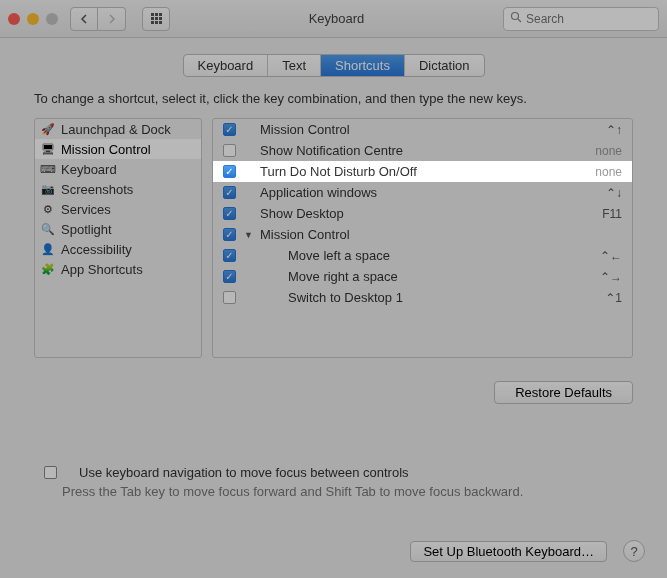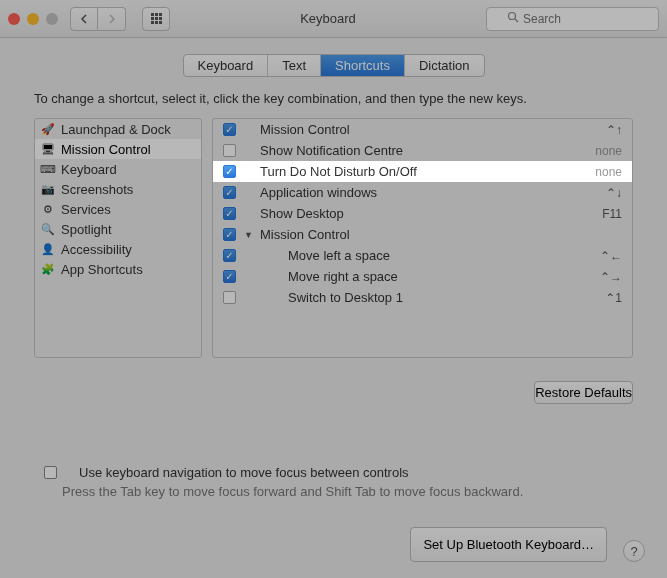--- a/index.html
+++ b/index.html
@@ -51,23 +51,23 @@
     border-radius: 4px;
     display: flex; align-items: center; justify-content: center;
     margin-left: 10px;
   }
   .grid-icon {
     display: grid; grid-template-columns: repeat(3,3px); grid-template-rows: repeat(3,3px); gap: 1px;
   }
   .grid-icon span { background: #555; }
   .title { flex: 1; text-align: center; font-size: 13px; color: #444; }
   .search {
-    width: 173px; height: 24px;
+    width: 156px; height: 24px;
     background: #fff; border: 1px solid #c5c5c5; border-radius: 4px;
-    display: flex; align-items: center; padding: 0 20px; color: #999;
+    display: flex; align-items: center; padding: 0 6px; color: #999;
   }
   .search input { border: none; outline: none; font-size: 12px; width: 100%; background: transparent; }
   .search-icon { font-size: 12px; margin-right: 4px; color: #888; }
 
   .content { padding: 16px 34px 0 34px; }
 
   .segmented {
     display: flex; justify-content: center; margin-bottom: 14px;
   }
   .seg-inner {
@@ -131,40 +131,40 @@
   .row .shortcut { font-size: 12px; color: #555; }
   .row .shortcut.none { color: #999; font-style: normal; }
   .row.highlighted {
     background: #fff;
     position: relative;
     z-index: 100;
   }
 
   .restore {
     position: absolute; right: 34px; top: 381px;
-    padding: 3px 0; font-size: 13px;
+    padding: 3px 20px; font-size: 13px;
     background: linear-gradient(#fdfdfd,#eee);
     border: 1px solid #bbb; border-radius: 4px;
   }
 
   .navcheck {
     position: absolute; left: 44px; top: 465px;
     display: flex; align-items: center; gap: 22px; font-size: 13px;
   }
   .navcheck .cb {
     width: 13px; height: 13px; border: 1px solid #888; border-radius: 2px; background: #fff;
   }
   .navhelp {
     position: absolute; left: 62px; top: 484px;
     font-size: 13px; color: #777;
   }
 
   .bottom-btn {
     position: absolute; right: 60px; bottom: 16px;
-    padding: 9px 12px; font-size: 13px;
+    padding: 2px 12px; font-size: 13px;
     background: linear-gradient(#fdfdfd,#eee);
     border: 1px solid #bbb; border-radius: 4px;
   }
   .help-btn {
     position: absolute; right: 22px; bottom: 16px;
     width: 22px; height: 22px; border-radius: 50%;
     border: 1px solid #bbb; background: linear-gradient(#fdfdfd,#eee);
     display: flex; align-items: center; justify-content: center;
     font-size: 13px; color: #555;
   }

